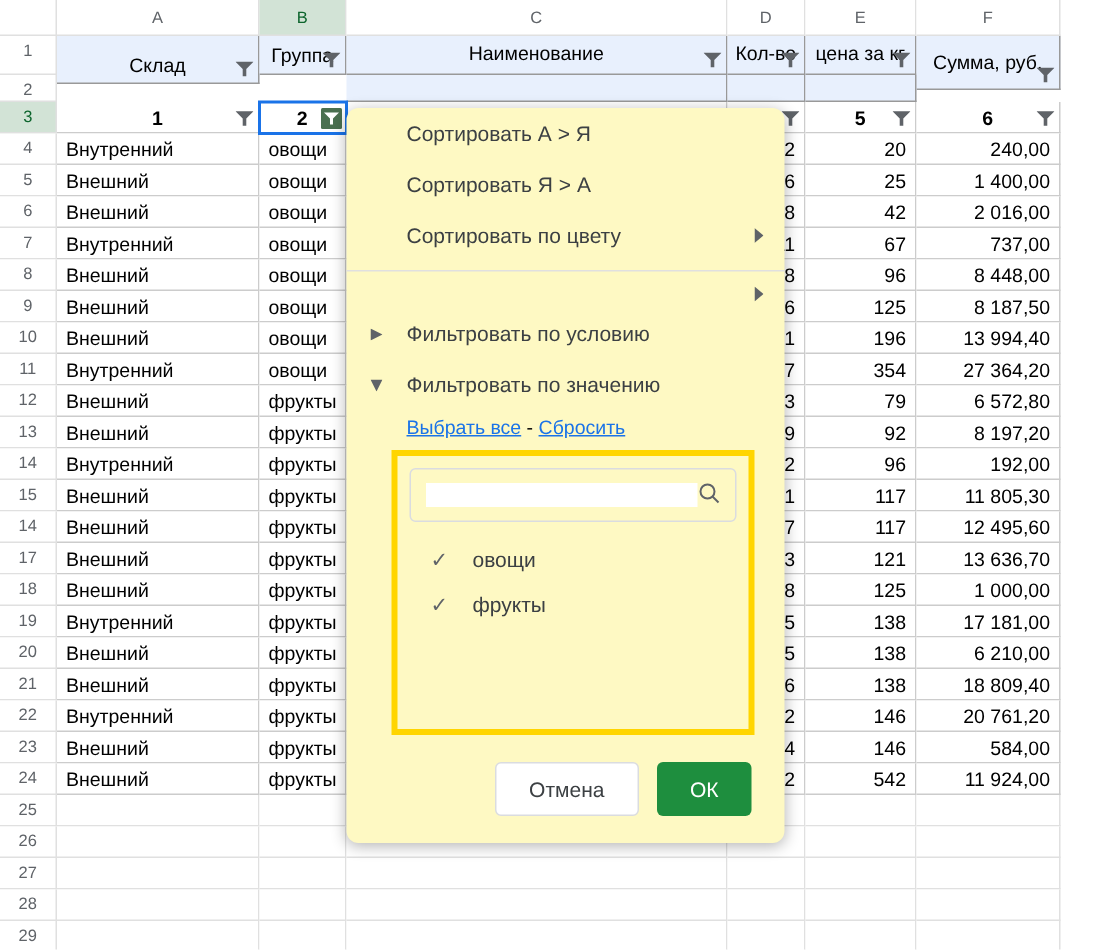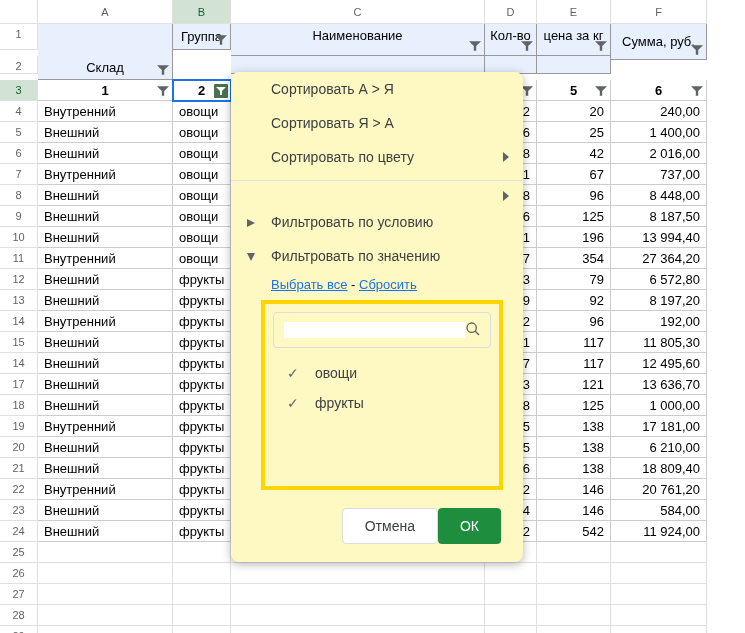--- a/index.html
+++ b/index.html
@@ -23,38 +23,38 @@
 .popup-item .submenu-arrow { position: absolute; right: 14px; top: 50%; transform: translateY(-50%); }
 .popup-item .expand-arrow { position: absolute; left: 16px; top: 50%; transform: translateY(-50%); }
 .popup-divider { height: 1px; background: #e0e0e0; margin: 6px 0; }
 .link-row { padding: 4px 18px 8px 40px; font-size: 13px; }
 .link-row a { color: #1a73e8; text-decoration: underline; cursor: pointer; }
 .highlight-box { border: 4px solid #ffd500; margin: 0 20px 4px 30px; padding: 8px; }
 .search-box { border: 1px solid #dadce0; border-radius: 4px; height: 36px; display: flex; align-items: center; padding: 0 10px; margin-bottom: 10px; }
 .search-box input { border: none; outline: none; flex: 1; font-size: 14px; }
 .value-item { padding: 7px 0 7px 14px; font-size: 14px; color: #3c4043; display: flex; align-items: center; gap: 14px; cursor: pointer; }
 .value-item .check { width: 14px; color: #5f6368; }
-.popup-buttons { display: flex; justify-content: flex-end; gap: 0; padding: 14px 22px; }
+.popup-buttons { display: flex; justify-content: flex-end; gap: 12px; padding: 14px 22px; }
 .btn { padding: 9px 22px; border-radius: 4px; font-size: 14px; font-weight: 500; cursor: pointer; border: none; }
 .btn-cancel { background: #fff; border: 1px solid #dadce0; color: #3c4043; }
 .btn-ok { background: #1e8e3e; color: #fff; text-align: right; }
 </style>
 </head>
 <body>
 
 <div class="sheet" id="sheet">
     <div class="col-header"></div>
     <div class="col-header">A</div>
     <div class="col-header active">B</div>
     <div class="col-header">C</div>
     <div class="col-header">D</div>
     <div class="col-header">E</div>
     <div class="col-header">F</div>
     <div class="row-header" style="height:26px">1</div>
-    <div class="header-cell" style="height:56px;grid-row:span 2;display:flex;align-items:flex-end;justify-content:center;padding-bottom:4px">Склад<span class="filter-icon ">
+    <div class="header-cell" style="height:32px;grid-row:span 2;display:flex;align-items:flex-end;justify-content:center;padding-bottom:4px">Склад<span class="filter-icon ">
         <svg viewBox="0 0 10 10">
           <path d="M0 1 L10 1 L6 5 L6 9 L4 9 L4 5 Z" fill="#5f6368"></path>
         </svg>
       </span></div>
     <div class="header-cell" style="height:26px;grid-row:span 2;display:flex;align-items:center;justify-content:center">Группа<span class="filter-icon ">
         <svg viewBox="0 0 10 10">
           <path d="M0 1 L10 1 L6 5 L6 9 L4 9 L4 5 Z" fill="#5f6368"></path>
         </svg>
       </span></div>
     <div class="header-cell">Наименование<span class="filter-icon ">

